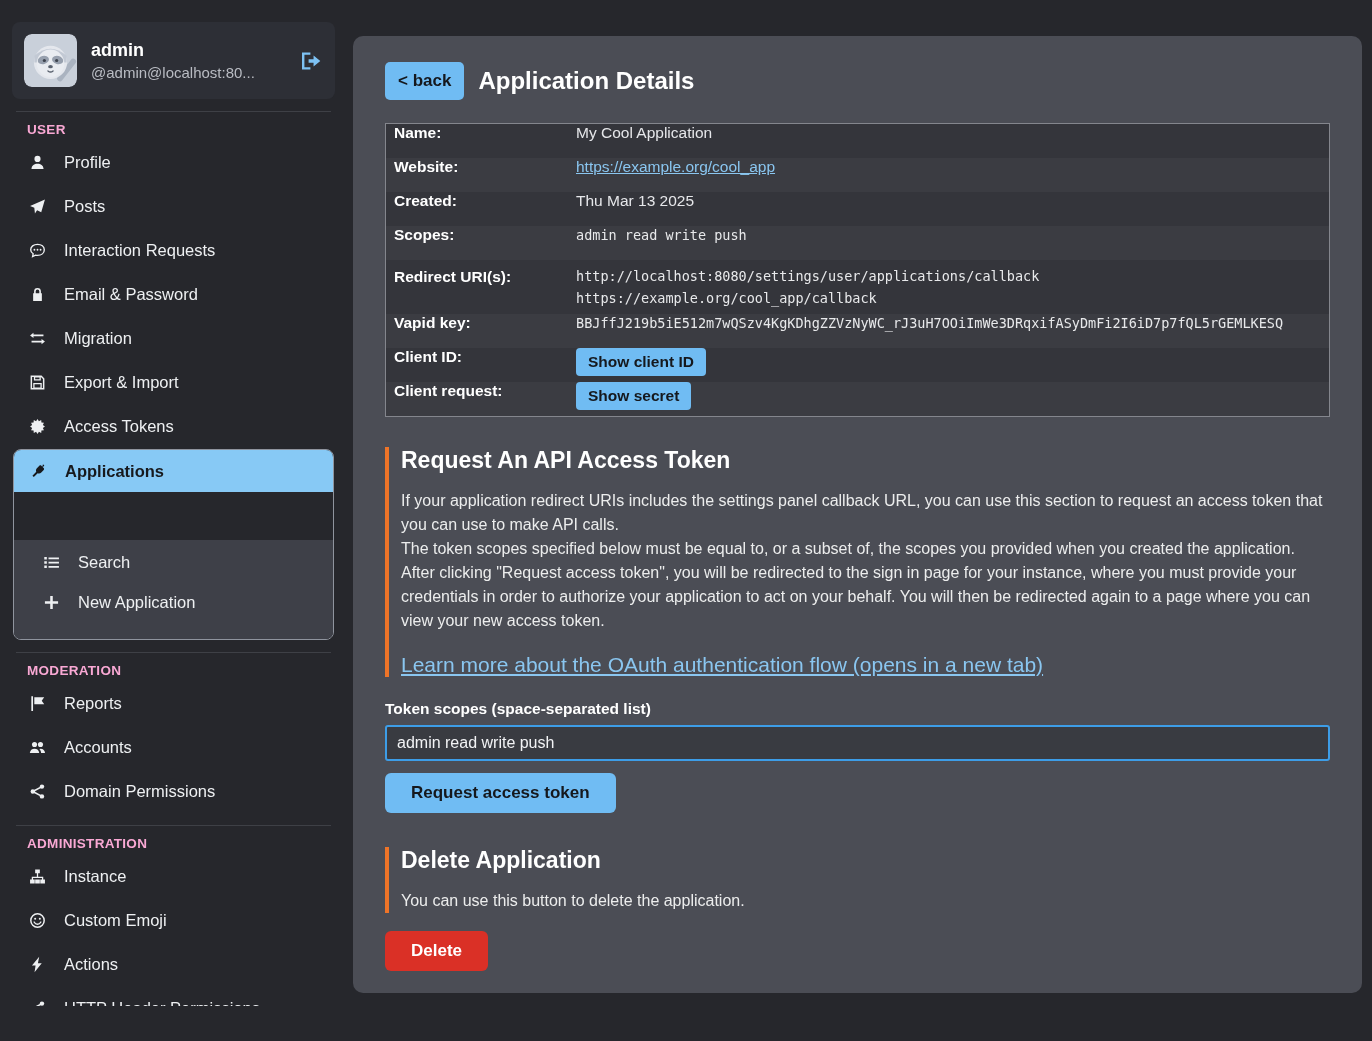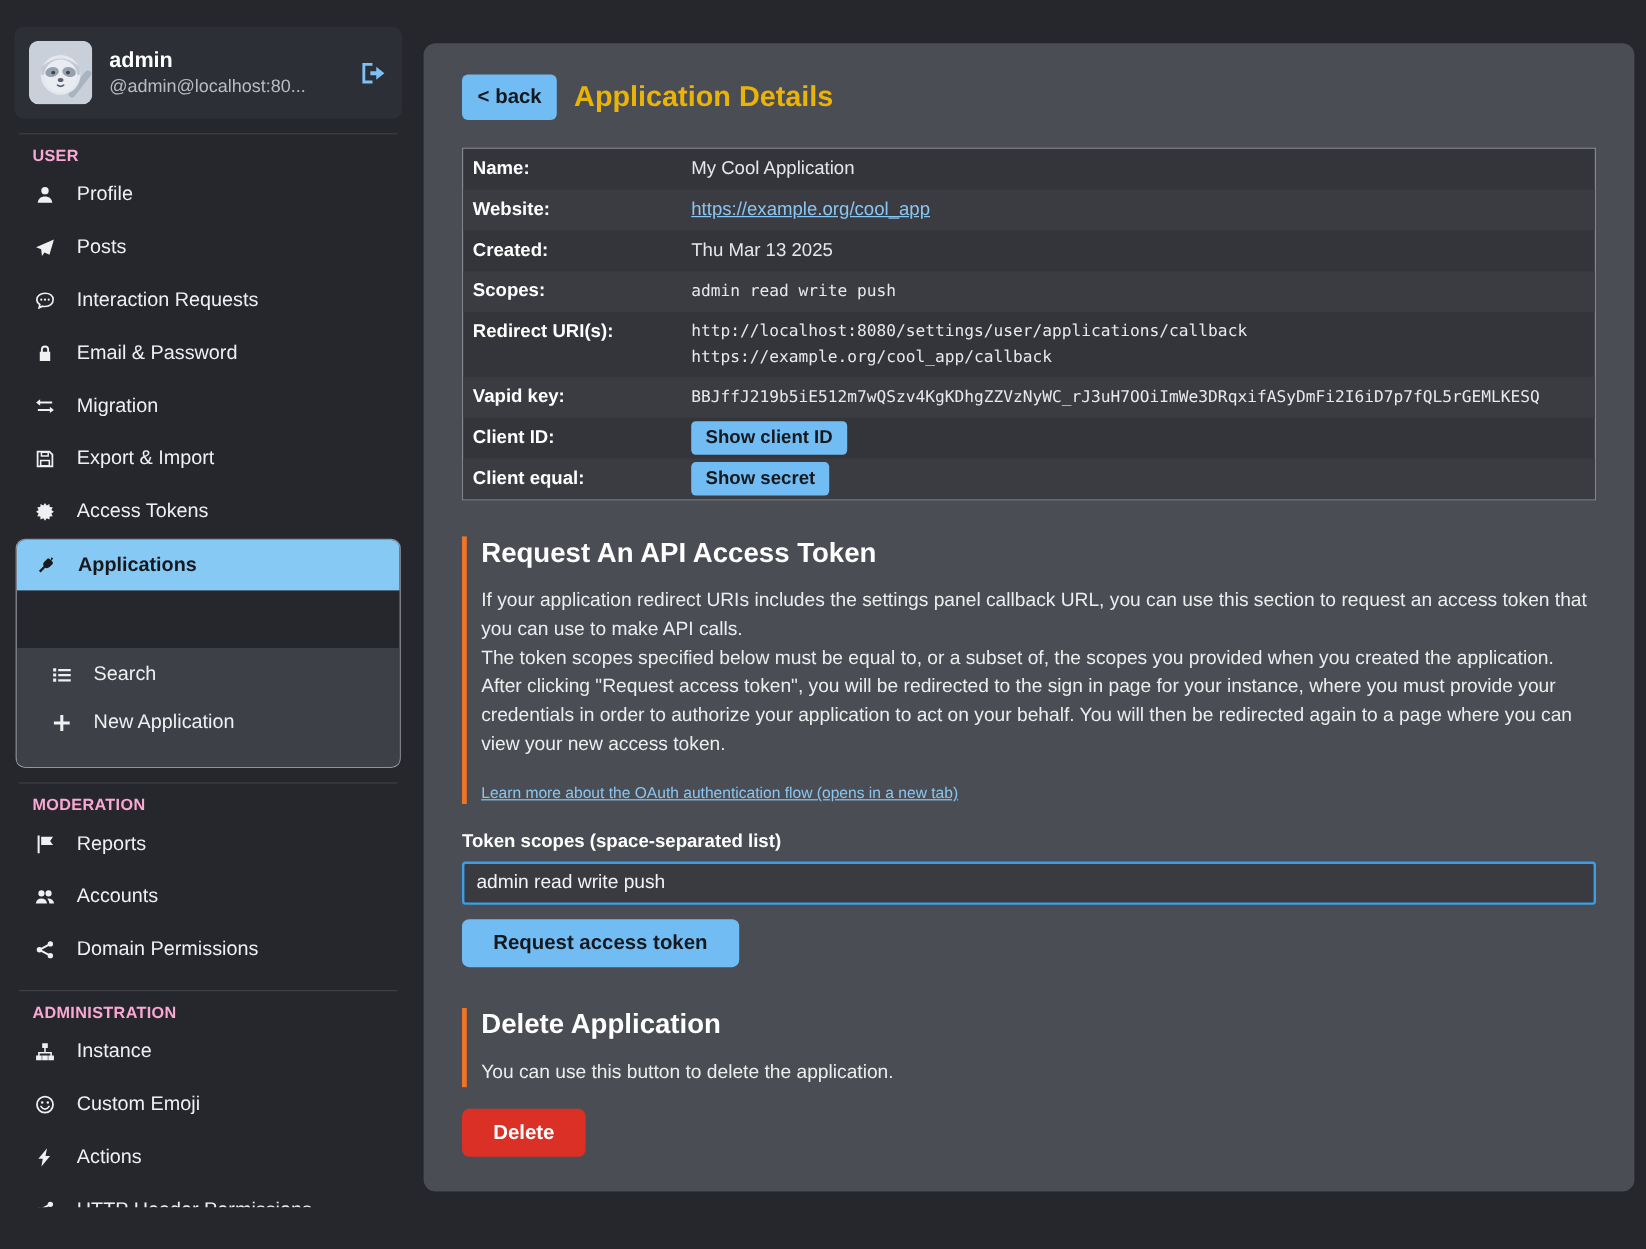--- a/index.html
+++ b/index.html
@@ -28,44 +28,44 @@
   .nav-icon{width:20px;flex-shrink:0;display:flex;justify-content:center;}
   .nav-icon svg{width:17px;height:17px;display:block;}
   .nav-group{border:1px solid #8f949e;border-radius:8px;margin:1px 1px;overflow:hidden;}
   .nav-item.active{background:#87c9f5;color:#17191d;font-weight:bold;padding:10px 14px;}
   .nav-sub{background:#3e4048;padding:2px 0 17px 0;margin-top:48px;}
   .nav-item.sub{padding:9px 14px 9px 27px;}
 
   
   .panel{flex:1;margin:36px 10px 13px 0;background:#4b4d55;border-radius:10px;padding:26px 32px;box-sizing:border-box;overflow:hidden;}
   .page-header{display:flex;align-items:center;gap:14px;margin-bottom:23px;}
-  .page-header h1{margin:0;font-size:24px;font-weight:bold;color:#eab308;}
+  .page-header h1{margin:0;font-size:24px;font-weight:bold;color:#ffffff;}
 
   .btn{background:#70bcf3;color:#15181d;font-weight:bold;border:none;border-radius:5px;font-family:inherit;cursor:pointer;}
   .btn.back{font-size:17px;padding:9px 13px;}
   .btn.small{font-size:15.5px;padding:5px 12px;border-radius:4px;}
   .btn.big{font-size:17px;padding:10px 26px;border-radius:6px;margin-top:12px;}
   .btn.danger{background:#da3026;color:#ffffff;font-size:17px;padding:10px 26px;border-radius:6px;margin-top:18px;}
 
   .details-table{border:1px solid #84868d;background:#34353b;}
-  .trow{display:flex;align-items:center;min-height:34px;padding:0 8px;}
+  .trow{display:flex;min-height:34px;padding:0 8px;}
   .trow:nth-child(even){background:#3b3c42;}
   .tlabel{width:182px;flex-shrink:0;font-weight:bold;font-size:15.5px;color:#ffffff;}
   .tvalue{font-size:15.5px;color:#e6e7ea;min-width:0;}
   .tvalue .mono-line{padding:3px 0;}
   .mono{font-family:"DejaVu Sans Mono",monospace;font-size:13.5px;color:#e8e9eb;}
   .trow.multi{align-items:flex-start;padding-top:5px;padding-bottom:5px;}
   .trow.multi .tlabel{padding-top:3px;}
   a.link{color:#8ac6f0;text-decoration:underline;cursor:pointer;}
 
   .section{margin-top:30px;}
   .intro{border-left:4px solid #ee7428;padding-left:12px;}
   .intro h2{margin:0 0 15px 0;font-size:23px;font-weight:bold;color:#ffffff;}
   .intro p{margin:0;font-size:16px;line-height:24px;color:#eceded;}
-  .intro .link-row{display:inline-block;margin-top:20px;font-size:13px;}
+  .intro .link-row{display:inline-block;margin-top:20px;font-size:21px;}
   .field-label{display:block;font-weight:bold;font-size:15.5px;margin:23px 0 7px 0;color:#ffffff;}
   .text-input{width:100%;box-sizing:border-box;background:#393b41;border:2px solid #3d9de7;border-radius:3px;color:#f2f3f5;font-size:16px;padding:7px 10px;font-family:inherit;outline:none;}
 </style>
 </head>
 <body>
 
 <div class="app">
 
   <aside class="sidebar">
     <div class="user-card">
@@ -306,21 +306,21 @@
         </div>
         <div class="trow">
           <div class="tlabel">Vapid key:</div>
           <div class="tvalue"><span class="mono">BBJffJ219b5iE512m7wQSzv4KgKDhgZZVzNyWC_rJ3uH7OOiImWe3DRqxifASyDmFi2I6iD7p7fQL5rGEMLKESQ</span></div>
         </div>
         <div class="trow">
           <div class="tlabel">Client ID:</div>
           <div class="tvalue"><button class="btn small">Show client ID</button></div>
         </div>
         <div class="trow">
-          <div class="tlabel">Client equal:</div>
+          <div class="tlabel">Client request:</div>
           <div class="tvalue"><button class="btn small">Show secret</button></div>
         </div>
       </div>
 
     <section class="section">
       <div class="intro">
         <h2>Request An API Access Token</h2>
         <p>If your application redirect URIs includes the settings panel callback URL, you can use this section to request an access token that you can use to make API calls.</p>
         <p>The token scopes specified below must be equal to, or a subset of, the scopes you provided when you created the application.</p>
         <p>After clicking "Request access token", you will be redirected to the sign in page for your instance, where you must provide your credentials in order to authorize your application to act on your behalf. You will then be redirected again to a page where you can view your new access token.</p>

